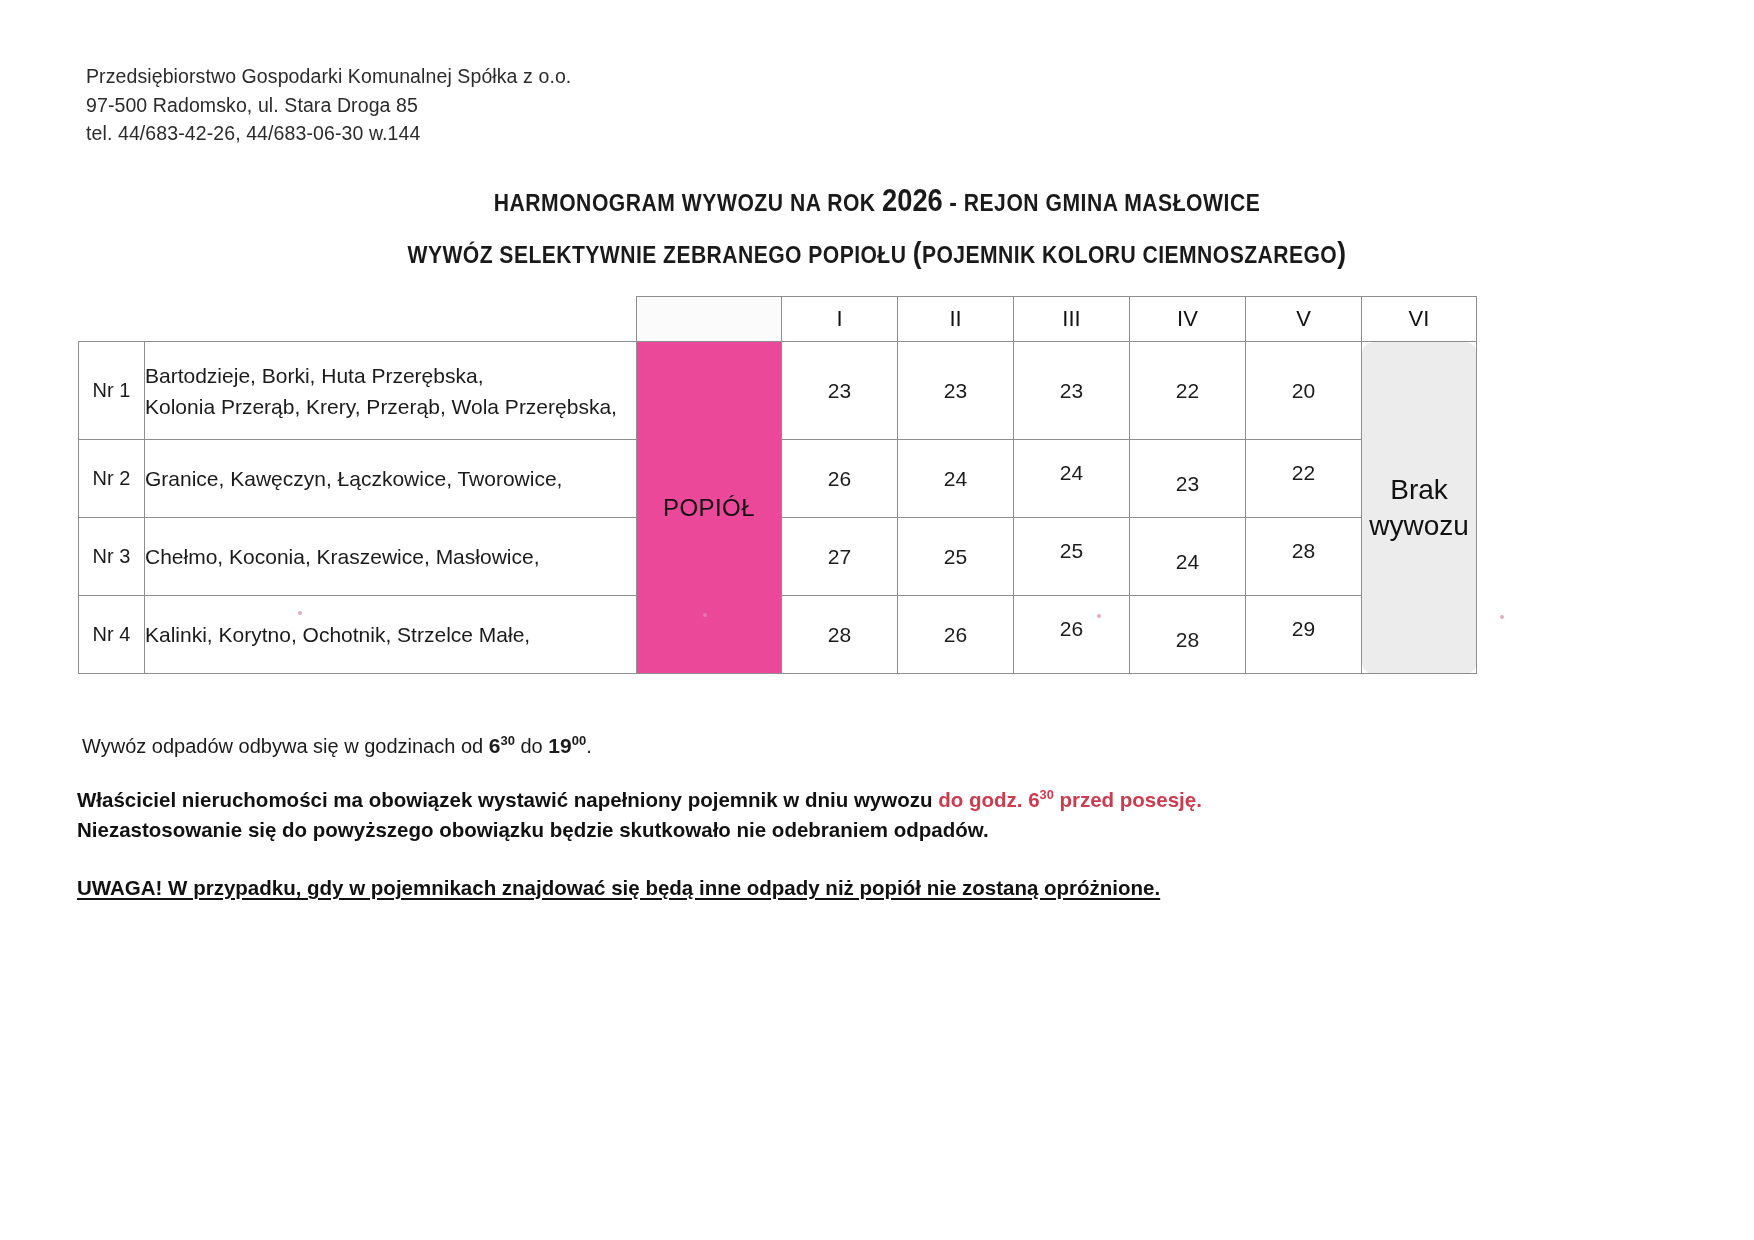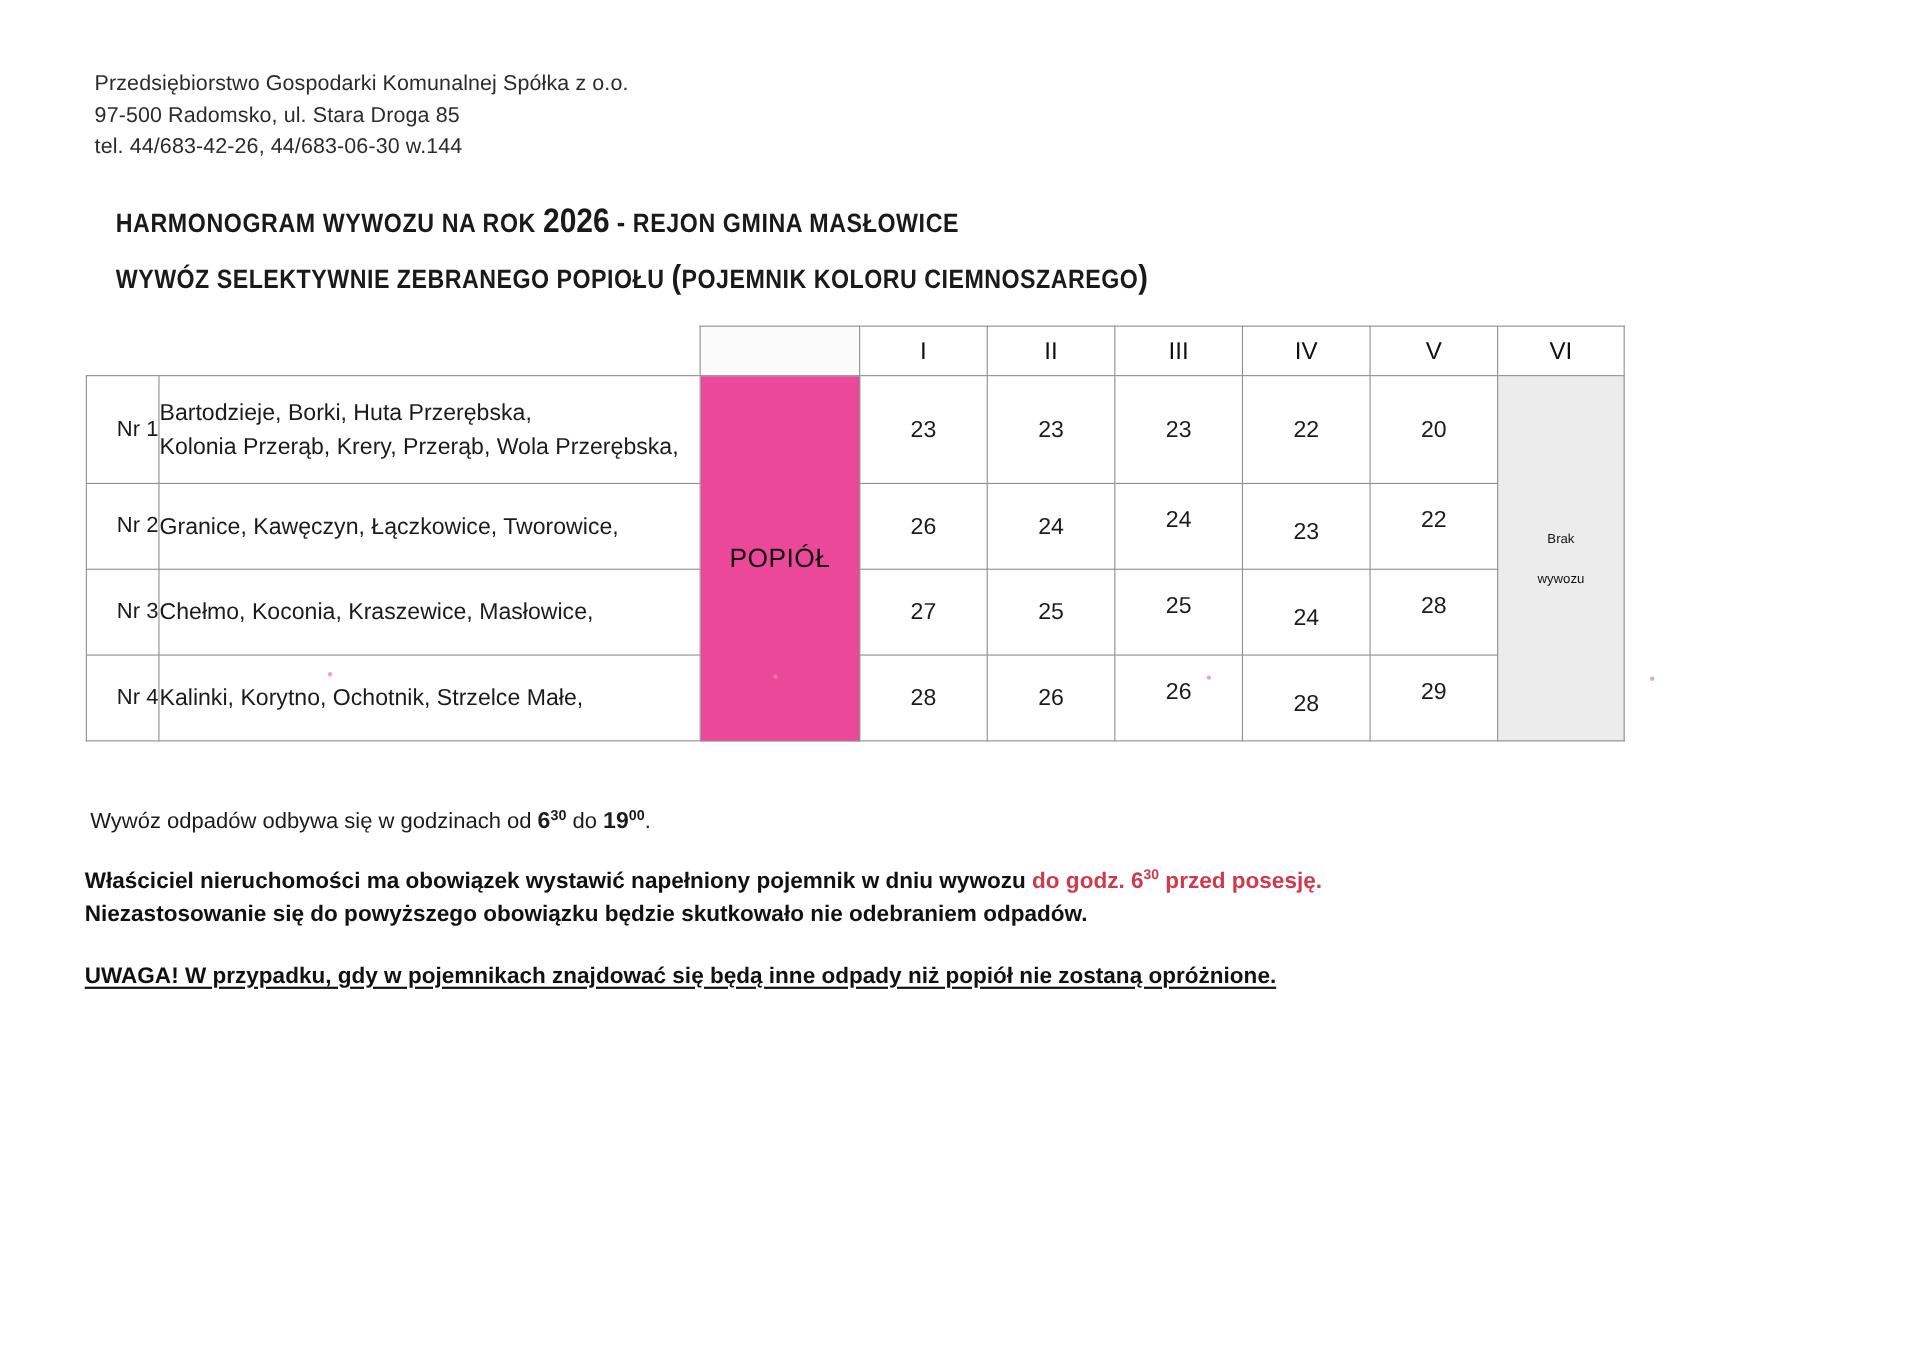--- a/index.html
+++ b/index.html
@@ -27,20 +27,21 @@
     letter-spacing: 0.1px;
   }
   .company-block div { white-space: nowrap; }
 
   
   .title-wrap {
     position: absolute;
     left: 0;
     top: 183px;
     width: 1754px;
+    text-align: center;
   }
   .title-line1 {
     font-family: "Liberation Sans Narrow", "Liberation Sans", sans-serif;
     font-size: 24px;
     font-weight: bold;
     letter-spacing: 0.6px;
     color: #1a1a1a;
     transform: scaleX(0.88);
     white-space: nowrap;
   }
@@ -86,21 +87,21 @@
   .hdr-cell {
     height: 44px;
     text-align: center;
     font-size: 22px;
     font-weight: bold;
     color: #111;
   }
   .hdr-type-cell { background: #fbfbfb; }
 
   .nr-cell {
-    text-align: right;
+    text-align: center;
     font-size: 20px;
     color: #1b1b1b;
   }
   .loc-cell {
     padding-left: 14px;
     font-size: 21px;
     line-height: 31px;
     color: #1b1b1b;
     white-space: nowrap;
   }
@@ -112,25 +113,26 @@
     letter-spacing: 0.4px;
     background: #ec4899;
   }
   .day-cell {
     text-align: center;
     font-size: 21px;
     color: #1b1b1b;
   }
   .vi-cell {
     text-align: center;
-    font-size: 12px;
+    font-size: 28px;
     font-weight: bold;
     color: #111;
     line-height: 36px;
     background: #ececec;
+    border-radius: 12px;
   }
   .r1 { height: 98px; }
   .r2 { height: 78px; margin-left: 27px; }
   .r3 { height: 78px; }
   .r4 { height: 78px; }
 
   
   .jit-up   { position: relative; top: -6px; }
   .jit-down { position: relative; top: 5px; }
 

